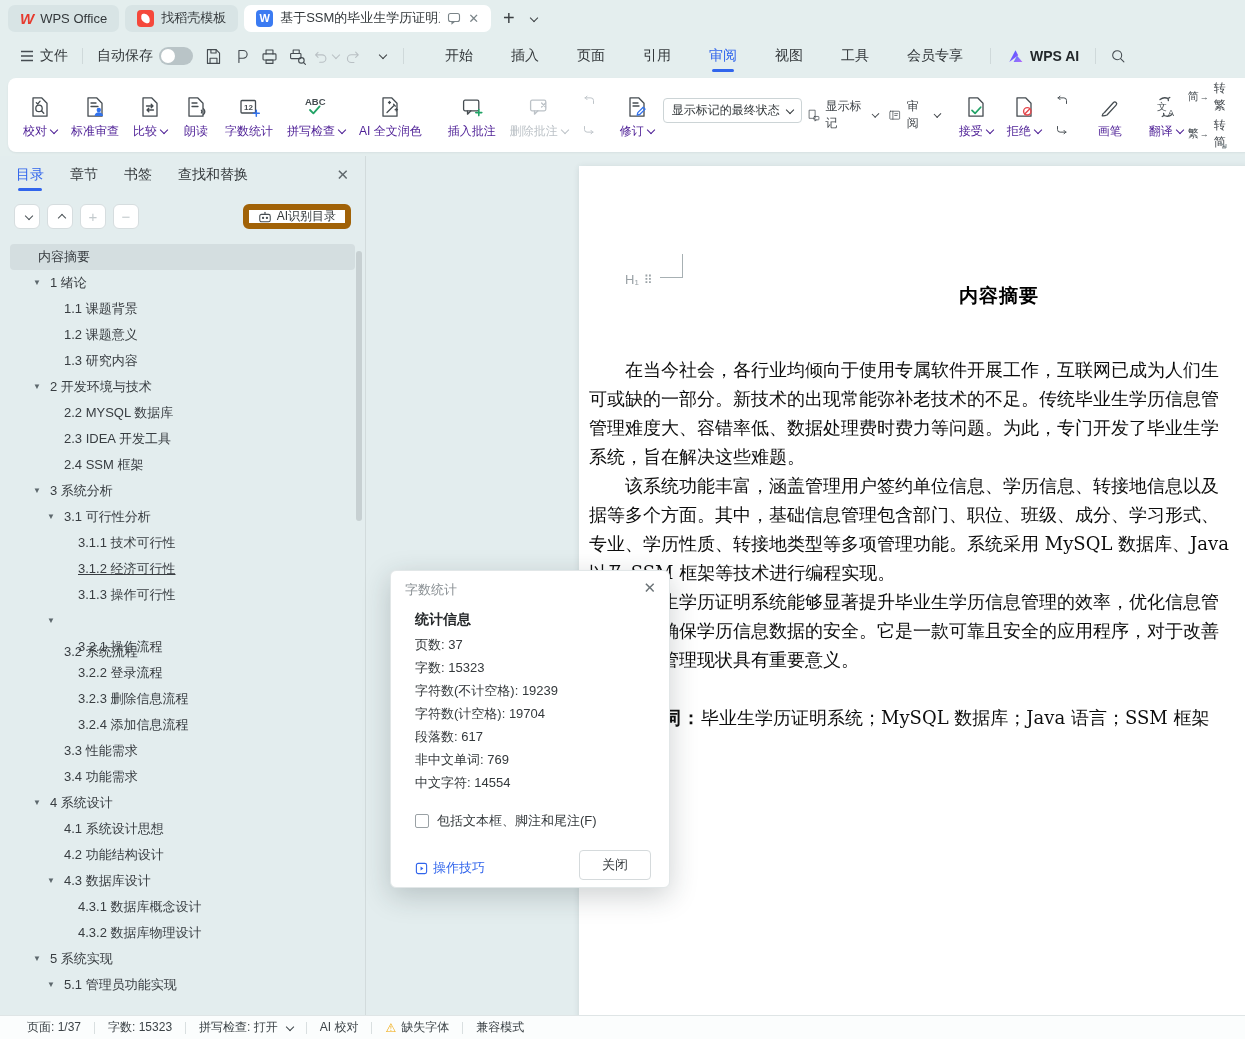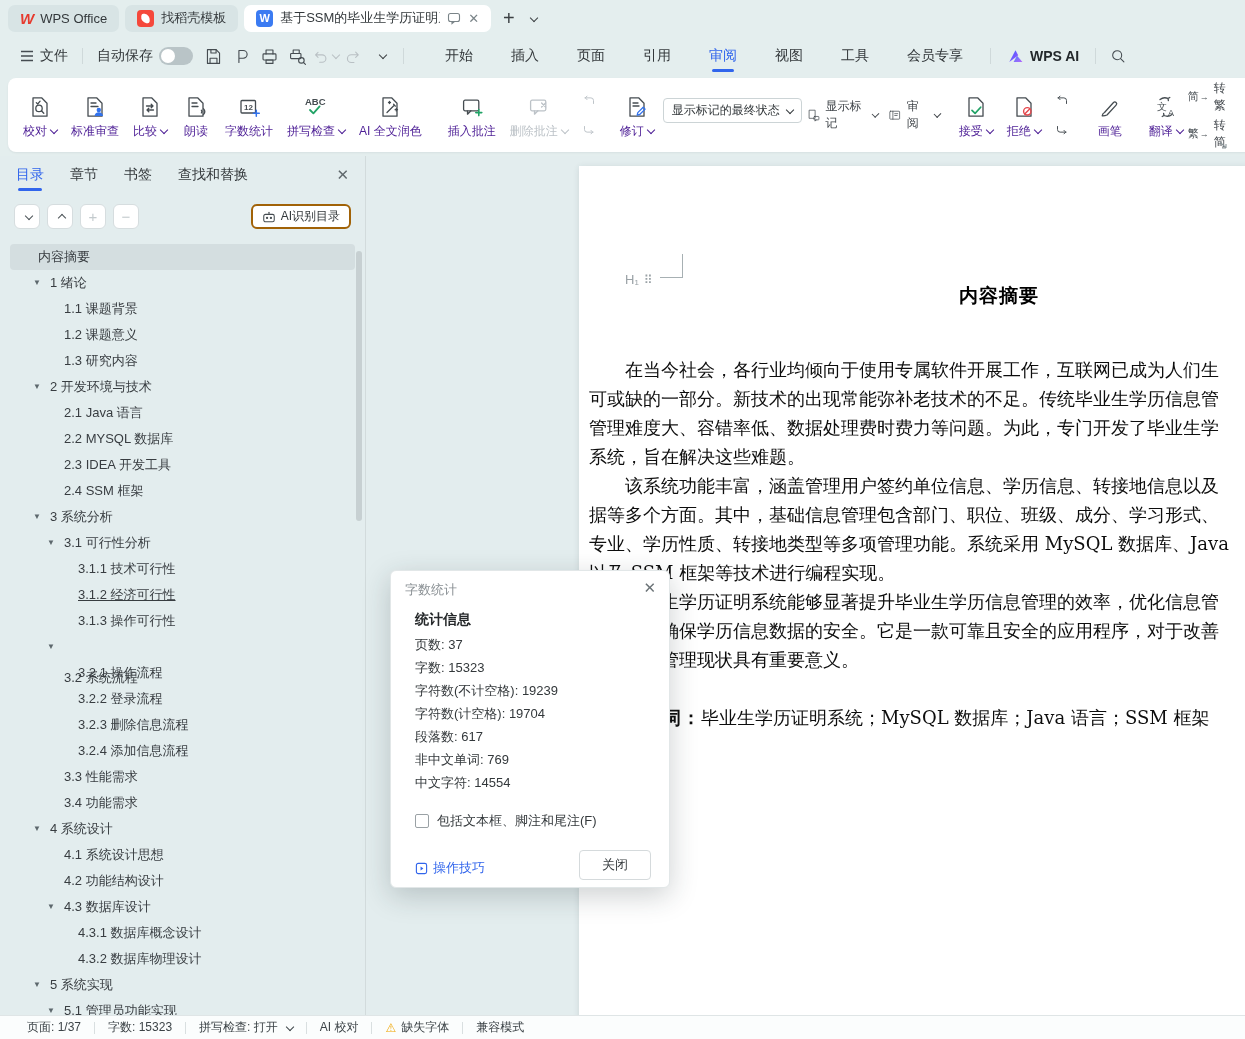--- a/index.html
+++ b/index.html
@@ -75,21 +75,21 @@
   .sidebar { position:absolute; left:0; top:0; bottom:0; width:366px; border-right:1px solid #d2dbdc; }
   .side-tabs { height:38px; display:flex; align-items:center; gap:26px; padding:0 16px; font-size:14px; }
   .stab { color:#33383b; position:relative; height:38px; line-height:36px; }
   .stab.active { color:#3165ec; }
   .stab.active::after { content:""; position:absolute; left:2px; right:2px; bottom:3px; height:3px; border-radius:2px; background:#3165ec; }
   .side-close { margin-left:auto; color:#5f686c; font-size:15px; }
   .side-toolbar { display:flex; align-items:center; gap:7px; margin:10px 14px 0; }
   .sbtn { width:26px; height:25px; background:#fff; border:1px solid #d6dddf; border-radius:6px; display:flex; align-items:center; justify-content:center; color:#4a5256; }
   .sbtn.dis { color:#c3cacd; }
   .sbtn .pm { font-size:15px; line-height:1; }
-  .ai-toc-btn { margin-left:auto; height:25px; background:#fff; border:2px solid #a16207; border-radius:6px; display:flex; align-items:center; gap:5px; padding:0 9px; font-size:12px; color:#33383b; }
+  .ai-toc-btn { margin-left:auto; height:25px; background:#fff; border:6px solid #a16207; border-radius:6px; display:flex; align-items:center; gap:5px; padding:0 9px; font-size:12px; color:#33383b; }
   .ai-toc-btn svg { stroke:#454c51; fill:none; stroke-width:1.2; stroke-linecap:round; stroke-linejoin:round; }
   .toc { margin-top:15px; overflow:hidden; }
   .toc-row { position:relative; height:26px; line-height:26px; margin:0 10px; font-size:13px; color:#383d41; white-space:nowrap; border-radius:4px; }
   .toc-row.sel { background:#d4dee0; }
   .toc-arr { position:absolute; top:0; font-size:8px; color:#5d686d; }
   .side-scroll { position:absolute; right:3px; top:95px; width:6px; height:270px; border-radius:3px; background:#c7d0d2; }
 
   
   .docarea { position:absolute; left:367px; right:0; top:0; bottom:0; overflow:hidden; }
   .page { position:absolute; left:212px; top:10px; width:840px; height:1100px; background:#fff; box-shadow:0 1px 6px rgba(40,60,65,.12); }
@@ -567,21 +567,20 @@
         <span>AI识别目录</span>
       </div>
     </div>
     <div class="toc">
         <div class="toc-row sel"><span style="padding-left: 28px; display: inline-block;">内容摘要</span></div>
         <div class="toc-row"><span class="toc-arr" style="left: 23px;">▼</span><span style="padding-left: 40px; display: inline-block;">1 绪论</span></div>
         <div class="toc-row"><span style="padding-left: 54px; display: inline-block;">1.1 课题背景</span></div>
         <div class="toc-row"><span style="padding-left: 54px; display: inline-block;">1.2 课题意义</span></div>
         <div class="toc-row"><span style="padding-left: 54px; display: inline-block;">1.3 研究内容</span></div>
         <div class="toc-row"><span class="toc-arr" style="left: 23px;">▼</span><span style="padding-left: 40px; display: inline-block;">2 开发环境与技术</span></div>
-        <div class="toc-row"><span style="padding-left: 54px; display: inline-block;">2.1 Java 语言</span></div>
         <div class="toc-row"><span style="padding-left: 54px; display: inline-block;">2.2 MYSQL 数据库</span></div>
         <div class="toc-row"><span style="padding-left: 54px; display: inline-block;">2.3 IDEA 开发工具</span></div>
         <div class="toc-row"><span style="padding-left: 54px; display: inline-block;">2.4 SSM 框架</span></div>
         <div class="toc-row"><span class="toc-arr" style="left: 23px;">▼</span><span style="padding-left: 40px; display: inline-block;">3 系统分析</span></div>
         <div class="toc-row"><span class="toc-arr" style="left: 37px;">▼</span><span style="padding-left: 54px; display: inline-block;">3.1 可行性分析</span></div>
         <div class="toc-row"><span style="padding-left: 68px; display: inline-block;">3.1.1 技术可行性</span></div>
         <div class="toc-row"><span style="padding-left: 68px; display: inline-block; text-decoration: underline;">3.1.2 经济可行性</span></div>
         <div class="toc-row"><span style="padding-left: 68px; display: inline-block;">3.1.3 操作可行性</span></div>
         <div class="toc-row"><span class="toc-arr" style="left: 37px;">▼</span><span style="padding-left: 54px; display: inline-block; margin-top: 31px;">3.2 系统流程</span></div>
         <div class="toc-row"><span style="padding-left: 68px; display: inline-block;">3.2.1 操作流程</span></div>

